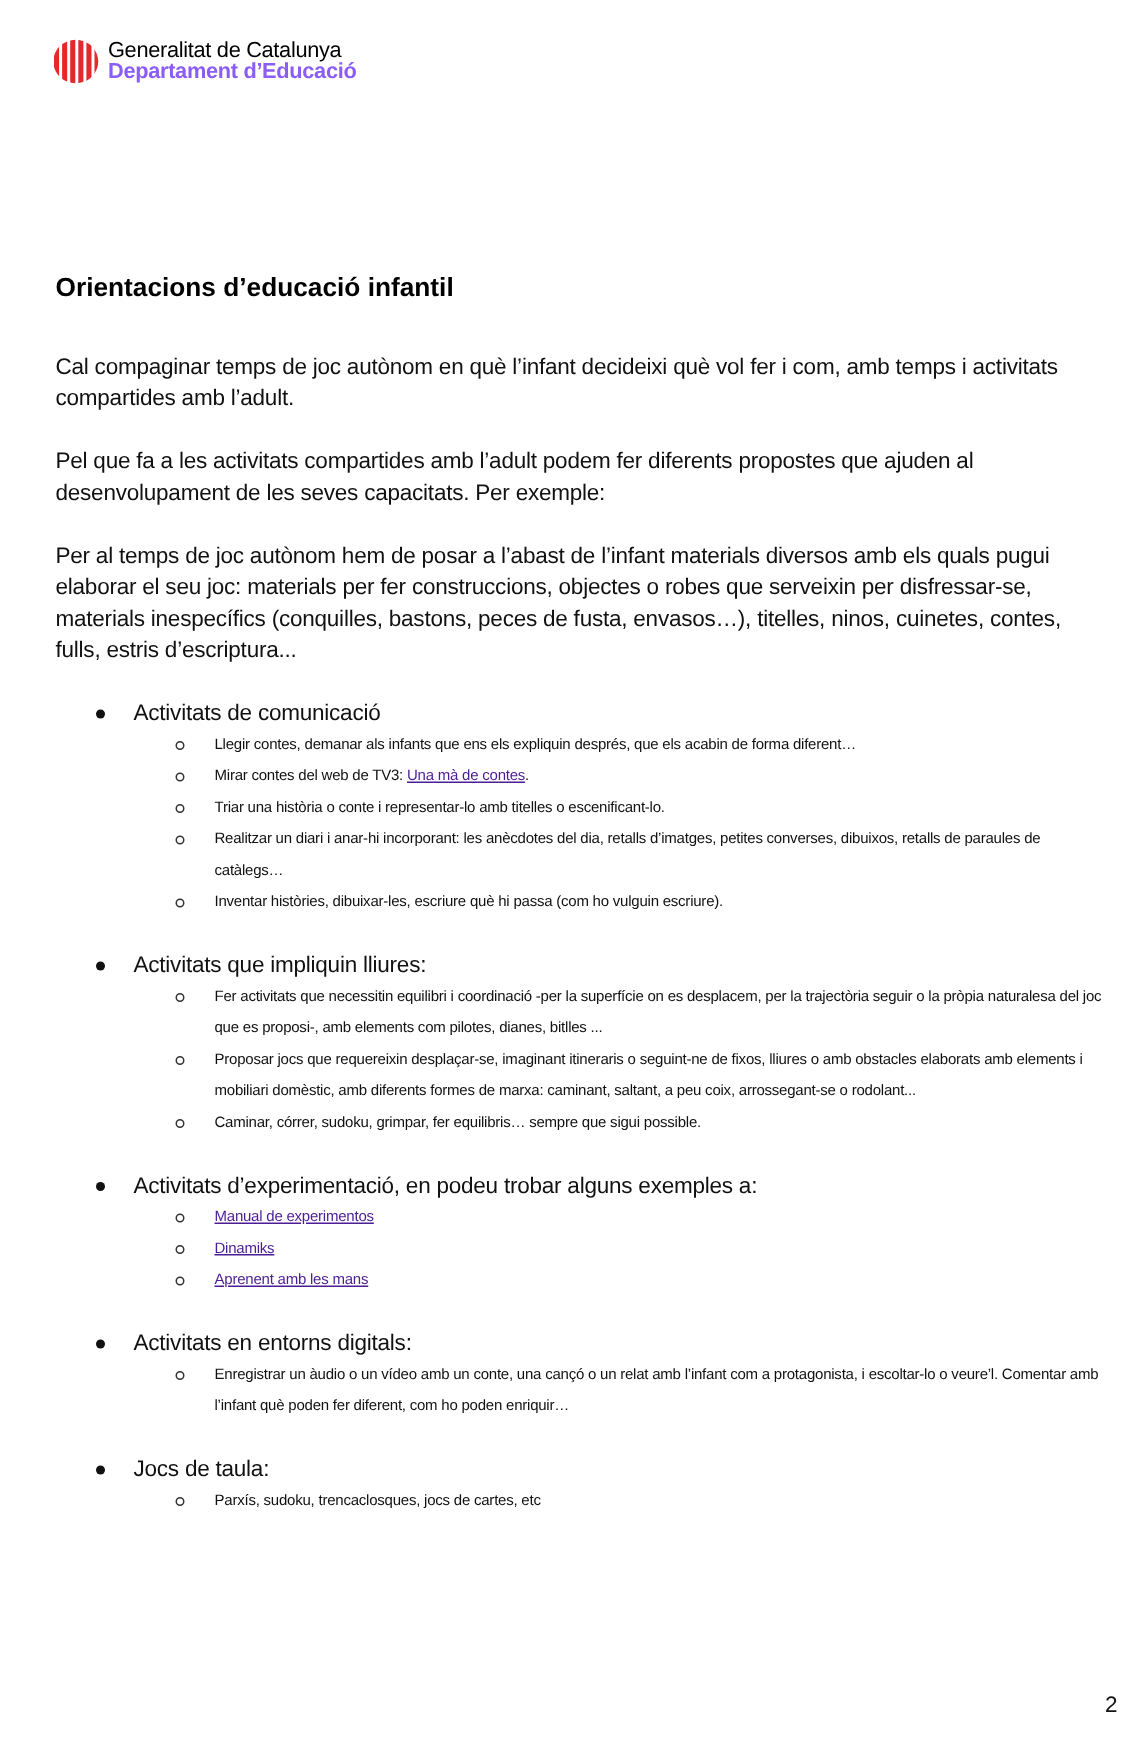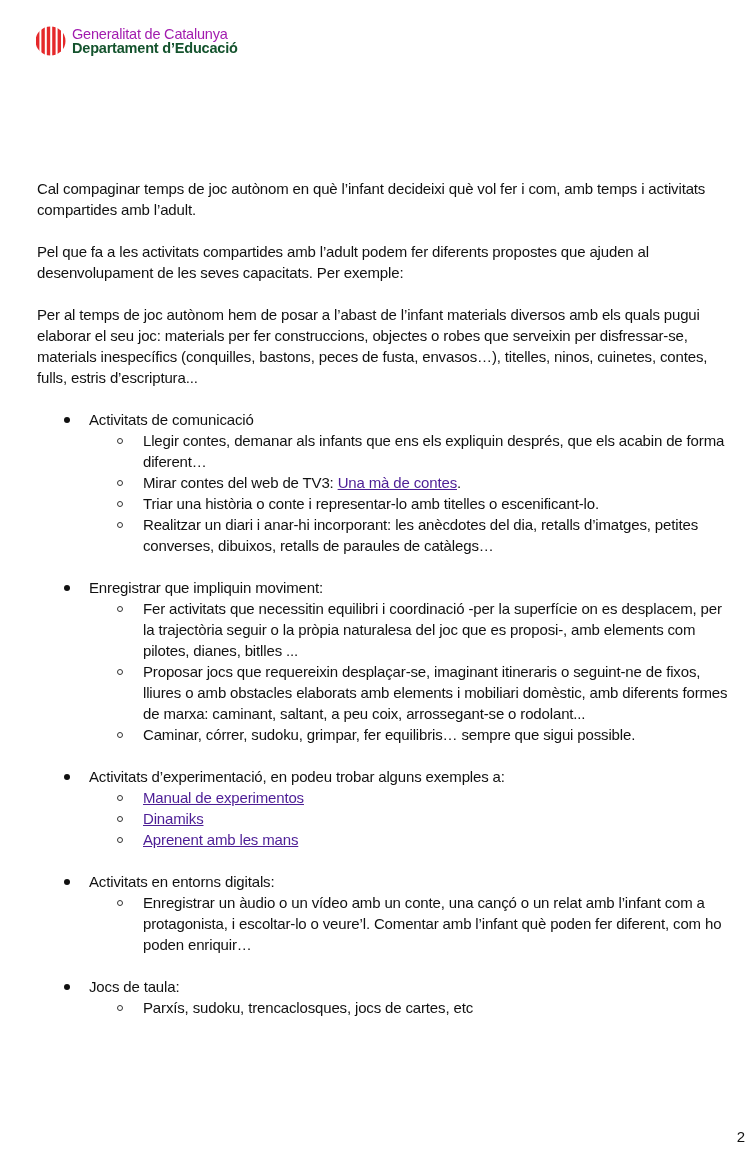--- a/index.html
+++ b/index.html
@@ -27,27 +27,27 @@
       height: 30px;
       margin-right: 6px;
     }
     .org-text {
       display: flex;
       flex-direction: column;
       line-height: 14px;
     }
     .org-name {
       font-size: 14.5px;
-      color: #a21caf;
+      color: #000000;
       letter-spacing: -0.2px;
     }
     .dept-name {
       font-size: 14.5px;
       font-weight: bold;
-      color: #14532d;
+      color: #8b5cf6;
       letter-spacing: -0.2px;
     }
     .content {
       position: absolute;
       left: 37px;
       top: 178px;
       width: 700px;
     }
     h1 {
       font-size: 17.5px;
@@ -85,21 +85,21 @@
       background: #111;
     }
     ul.level2 {
       list-style: none;
       margin: 0;
       padding: 0;
     }
     ul.level2 > li {
       position: relative;
       padding-left: 54px;
-      font-size: 15px;
+      font-size: 10px;
       line-height: 21px;
       letter-spacing: -0.15px;
     }
     .bullet2 {
       position: absolute;
       left: 28px;
       top: 8px;
       width: 4px;
       height: 4px;
       border-radius: 50%;
@@ -138,20 +138,21 @@
       <rect x="28" y="0" width="3" height="30" fill="#e5282a"></rect>
     </g>
   </svg>
   <div class="org-text">
     <span class="org-name">Generalitat de Catalunya</span>
     <span class="dept-name">Departament d’Educació</span>
   </div>
 </div>
 
 <div class="content">
+  <h1>Orientacions d’educació infantil</h1>
 
   <p>Cal compaginar temps de joc autònom en què l’infant decideixi què vol fer i com, amb temps i activitats compartides amb l’adult.</p>
   <p>Pel que fa a les activitats compartides amb l’adult podem fer diferents propostes que ajuden al desenvolupament de les seves capacitats. Per exemple:</p>
   <p>Per al temps de joc autònom hem de posar a l’abast de l’infant materials diversos amb els quals pugui elaborar el seu joc: materials per fer construccions, objectes o robes que serveixin per disfressar-se, materials inespecífics (conquilles, bastons, peces de fusta, envasos…), titelles, ninos, cuinetes, contes, fulls, estris d’escriptura...</p>
 
   <ul class="level1">
 
     <li>
       <span class="bullet1"></span>
       <span>Activitats de comunicació</span>
@@ -165,26 +166,30 @@
           <span>Mirar contes del web de TV3: </span><a class="link" href="#">Una mà de contes</a><span>.</span>
         </li>
         <li>
           <span class="bullet2"></span>
           <span>Triar una història o conte i representar-lo amb titelles o escenificant-lo.</span>
         </li>
         <li>
           <span class="bullet2"></span>
           <span>Realitzar un diari i anar-hi incorporant: les anècdotes del dia, retalls d’imatges, petites converses, dibuixos, retalls de paraules de catàlegs…</span>
         </li>
-      </ul>
-    </li>
-
-    <li>
-      <span class="bullet1"></span>
-      <span>Enregistrar que impliquin moviment:</span>
+        <li>
+          <span class="bullet2"></span>
+          <span>Inventar històries, dibuixar-les, escriure què hi passa (com ho vulguin escriure).</span>
+        </li>
+      </ul>
+    </li>
+
+    <li>
+      <span class="bullet1"></span>
+      <span>Activitats que impliquin lliures:</span>
       <ul class="level2">
         <li>
           <span class="bullet2"></span>
           <span>Fer activitats que necessitin equilibri i coordinació -per la superfície on es desplacem, per la trajectòria seguir o la pròpia naturalesa del joc que es proposi-, amb elements com pilotes, dianes, bitlles ...</span>
         </li>
         <li>
           <span class="bullet2"></span>
           <span>Proposar jocs que requereixin desplaçar-se, imaginant itineraris o seguint-ne de fixos, lliures o amb obstacles elaborats amb elements i mobiliari domèstic, amb diferents formes de marxa: caminant, saltant, a peu coix, arrossegant-se o rodolant...</span>
         </li>
         <li>

